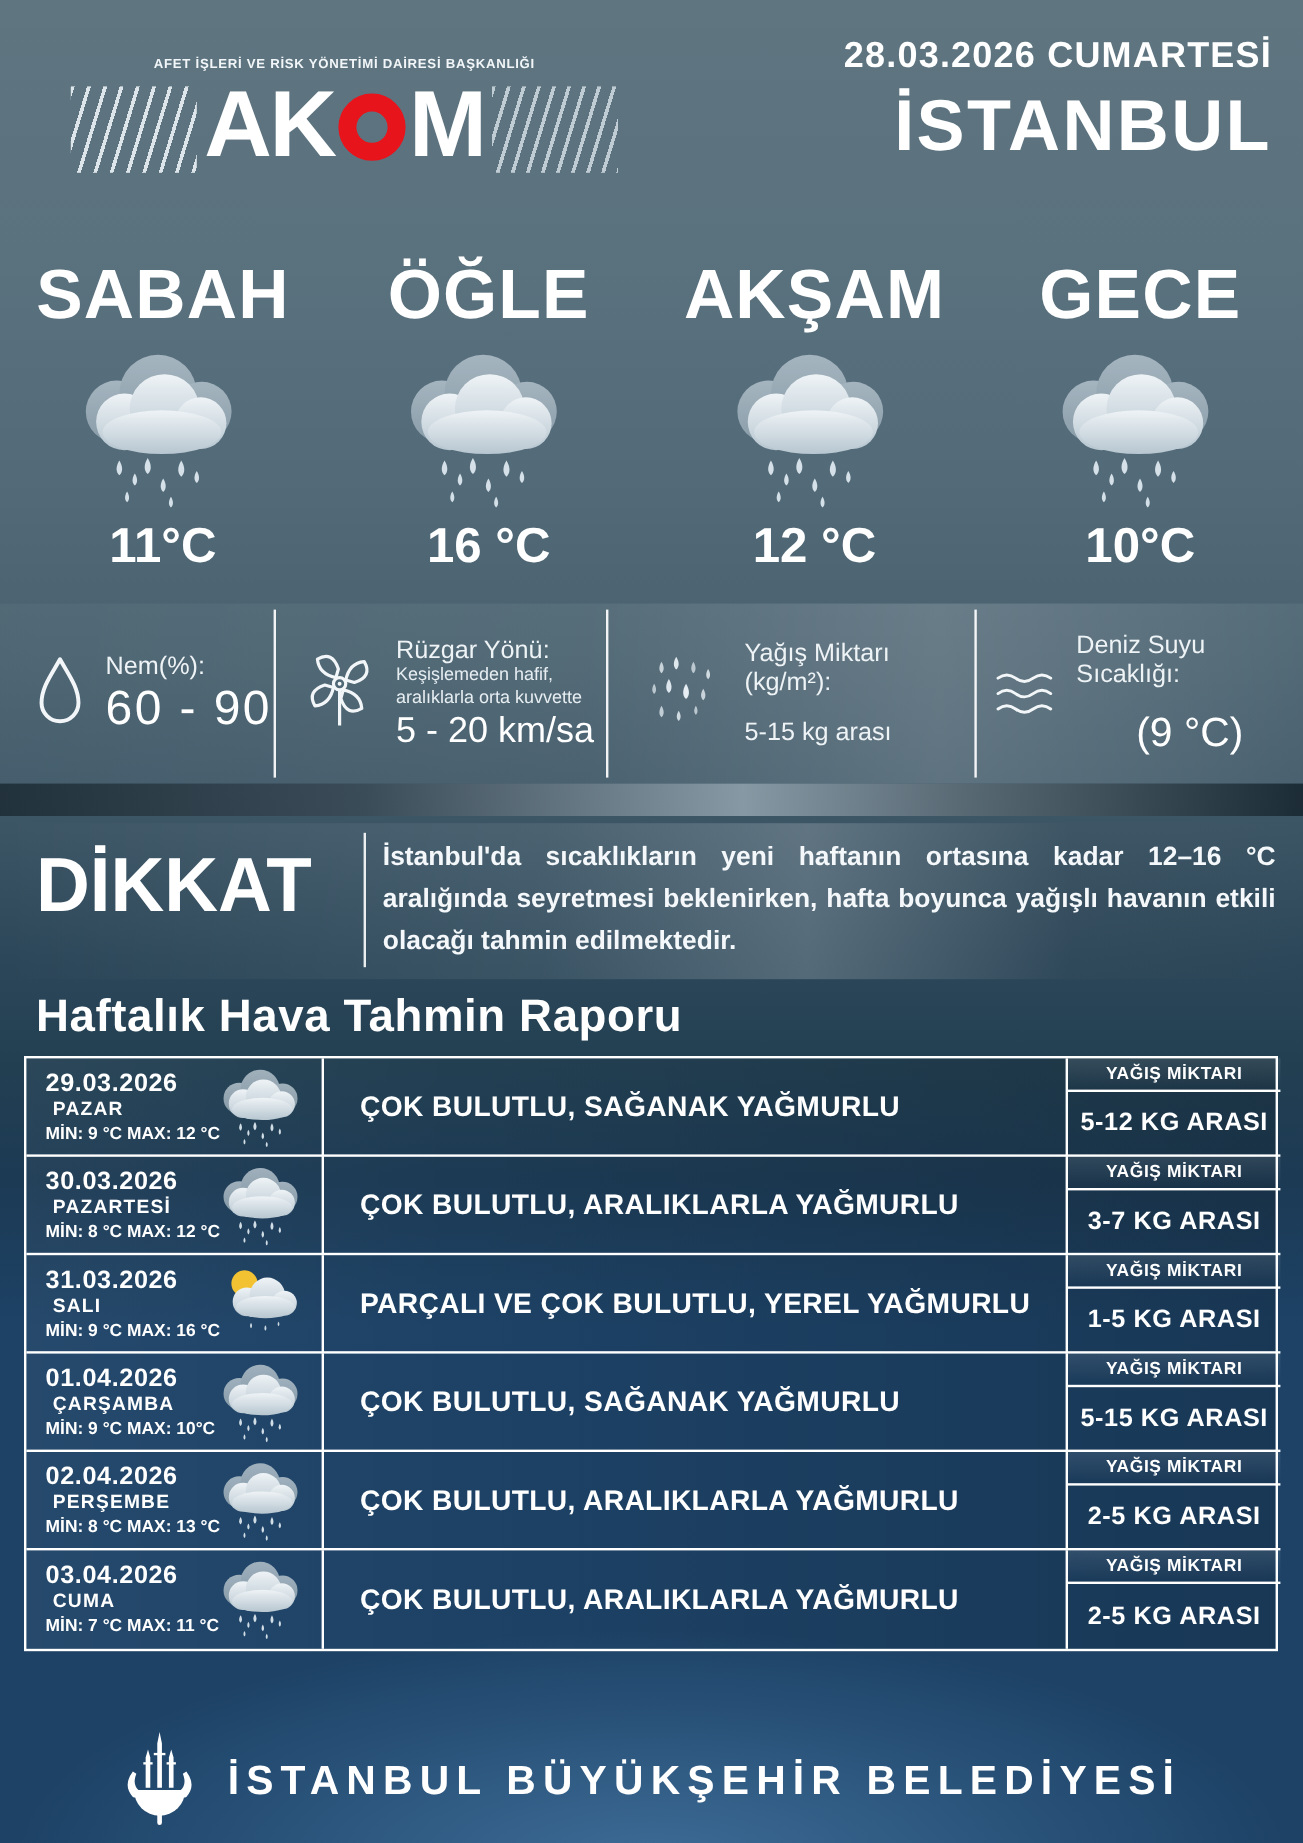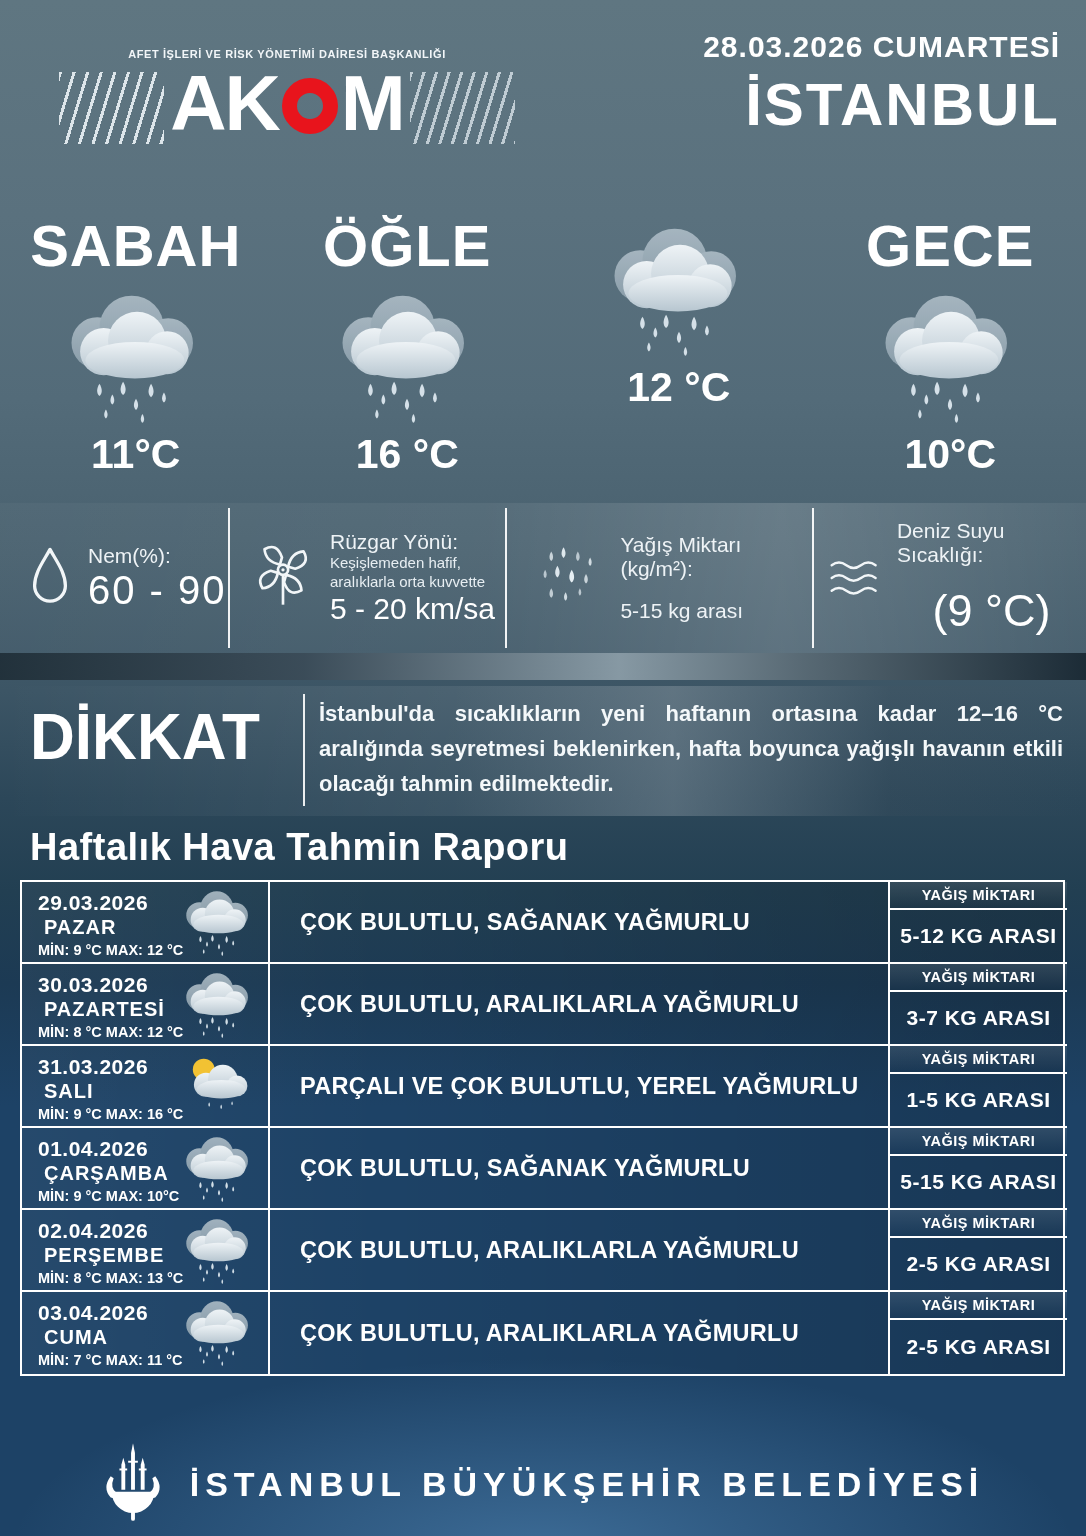--- a/index.html
+++ b/index.html
@@ -68,21 +68,21 @@
   
   .week-title { position:absolute; left:30px; top:826px; font-size:38px; font-weight:bold; letter-spacing:.5px; }
   .wtable { position:absolute; left:20px; top:880px; width:1045px;
     display:grid; grid-template-columns:248px 620px 177px; grid-auto-rows:82px;
     border:2px solid #fff;
     background:linear-gradient(90deg, rgba(255,255,255,.04), rgba(255,255,255,0) 35%, rgba(0,0,0,.16) 100%); }
   .cell { border-right:2px solid #fff; border-bottom:2px solid #fff; position:relative; }
   .c-amt { border-right:none; display:flex; flex-direction:column; }
   .c-date { padding:9px 0 0 16px; }
   .d-date { font-size:21px; font-weight:800; letter-spacing:.5px; }
-  .d-day { font-size:20px; font-weight:800; letter-spacing:1px; margin:1px 0 0 6px; }
+  .d-day { font-size:16px; font-weight:800; letter-spacing:1px; margin:1px 0 0 6px; }
   .d-minmax { font-size:14.5px; font-weight:800; margin-top:3px; }
   .d-icon { position:absolute; right:4px; top:5px; width:90px; height:72px; }
   .c-desc { display:flex; align-items:center; padding-left:30px; font-size:23.5px; font-weight:800; letter-spacing:.3px; }
   .amt-head { height:28px; border-bottom:2px solid #fff; display:flex; align-items:center; justify-content:center;
     font-size:14.5px; font-weight:800; letter-spacing:.5px;
     background:linear-gradient(180deg, rgba(255,255,255,.10), rgba(255,255,255,0)); }
   .amt-val { flex:1; display:flex; align-items:center; justify-content:center; font-size:21px; font-weight:800; letter-spacing:.5px; }
 
   
   .footer { position:absolute; left:0; top:1432px; width:100%; height:104px; display:flex; align-items:center; justify-content:center; gap:26px; }
@@ -228,20 +228,21 @@
       <div class="p-temp">11°C</div>
     </div>
     <div class="period">
       <div class="p-label">ÖĞLE</div>
       <svg class="p-icon">
           <use href="#sym-rain-cloud"></use>
         </svg>
       <div class="p-temp">16 °C</div>
     </div>
     <div class="period">
+      <div class="p-label">AKŞAM</div>
       <svg class="p-icon">
           <use href="#sym-rain-cloud"></use>
         </svg>
       <div class="p-temp">12 °C</div>
     </div>
     <div class="period">
       <div class="p-label">GECE</div>
       <svg class="p-icon">
           <use href="#sym-rain-cloud"></use>
         </svg>
@@ -278,21 +279,21 @@
         <div class="s-label">Yağış Miktarı (kg/m²):</div>
         <div class="s-label">5-15 kg arası</div>
       </div>
     </div>
     <div class="stat stat-sea">
       <svg width="58" height="46">
           <use href="#sym-waves"></use>
         </svg>
       <div class="txt" style="align-items:center">
         <div class="s-label">Deniz Suyu Sıcaklığı:</div>
-        <div class="s-mid" style="font-size:45px;margin-top:18px">(9 °C)</div>
+        <div class="s-mid" style="font-size:34px;margin-top:18px">(9 °C)</div>
       </div>
     </div>
   </div>
   <div class="vline" style="left:228px; top:508px; height:140px"></div>
   <div class="vline" style="left:505px; top:508px; height:140px"></div>
   <div class="vline" style="left:812px; top:508px; height:140px"></div>
   <div class="sheen shine"></div>
 
   <div class="sheen warnband"></div>
   <div class="warn-title">DİKKAT</div>

